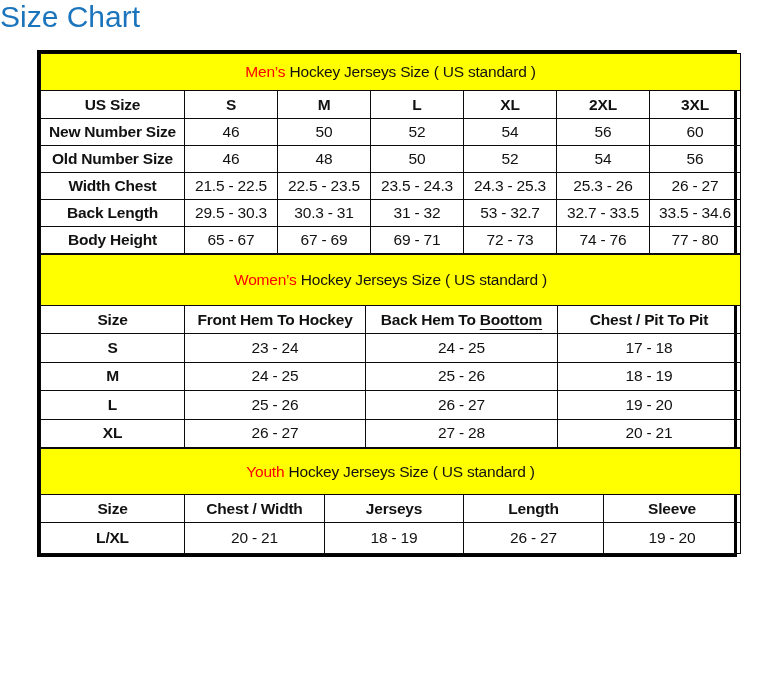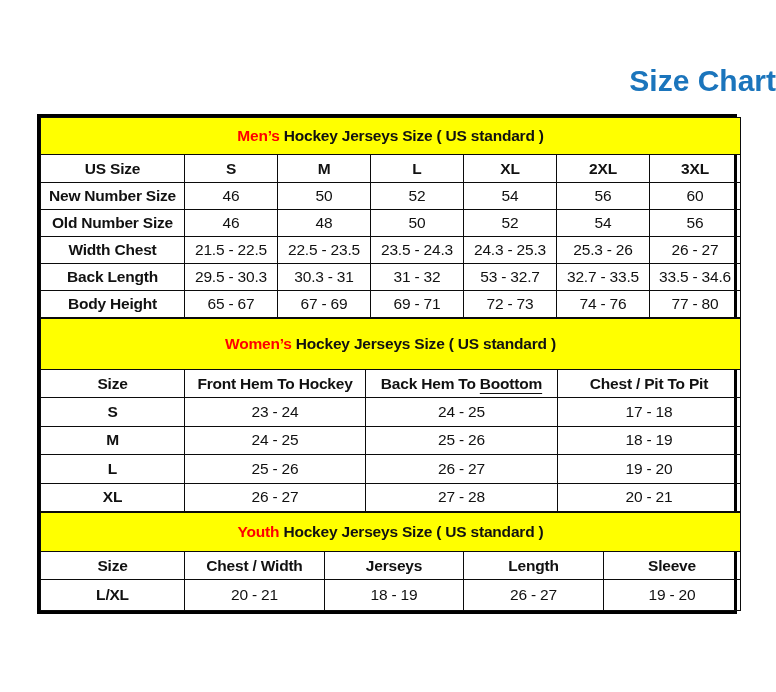--- a/index.html
+++ b/index.html
@@ -3,24 +3,23 @@
 <meta charset="utf-8">
 <style>
   * { margin: 0; padding: 0; box-sizing: border-box; }
   html, body { background: #ffffff; }
   body {
     width: 776px; height: 692px; overflow: hidden;
     font-family: "Liberation Sans", "DejaVu Sans", sans-serif;
     color: #111111;
   }
   .page-title {
-    margin-top: 64px;
-    text-align: right;
+    text-align: left;
     font-size: 30px;
-    font-weight: bold;
+    font-weight: normal;
     letter-spacing: 0px;
     color: #1B75BC;
   }
   .chart-wrap {
     margin: 16px 0 0 37px;
     width: 700px;
     border: 3px solid #000000;
     background: #ffffff;
   }
   table.size-table {
@@ -35,28 +34,28 @@
     font-size: 15.5px;
     letter-spacing: -0.2px;
     padding: 0 2px;
     overflow: hidden;
     white-space: nowrap;
   }
   td.section-band {
     background: #FFFF00;
     height: 37px;
     font-size: 17px;
-    font-weight: bold;
+    font-weight: normal;
   }
   td.section-band .accent { color: #FF0000; }
   tr.col-head td { font-weight: bold; height: 28px; }
   tr.data-row td { height: 27px; font-weight: normal; }
   tr.data-row td.row-label { font-weight: bold; text-align: center; }
   .womens tr.data-row td { height: 28.5px; }
-  .youth td.section-band { height: 39px; }
+  .youth td.section-band { height: 46px; }
   .womens td.section-band { height: 51px; }
   .youth tr.data-row td { height: 31px; }
   .misspelled {
     text-decoration-line: underline;
     text-decoration-style: wavy;
     text-decoration-color: #e00000;
     text-decoration-thickness: 1px;
     text-underline-offset: 4px;
     text-decoration: underline;
   }

